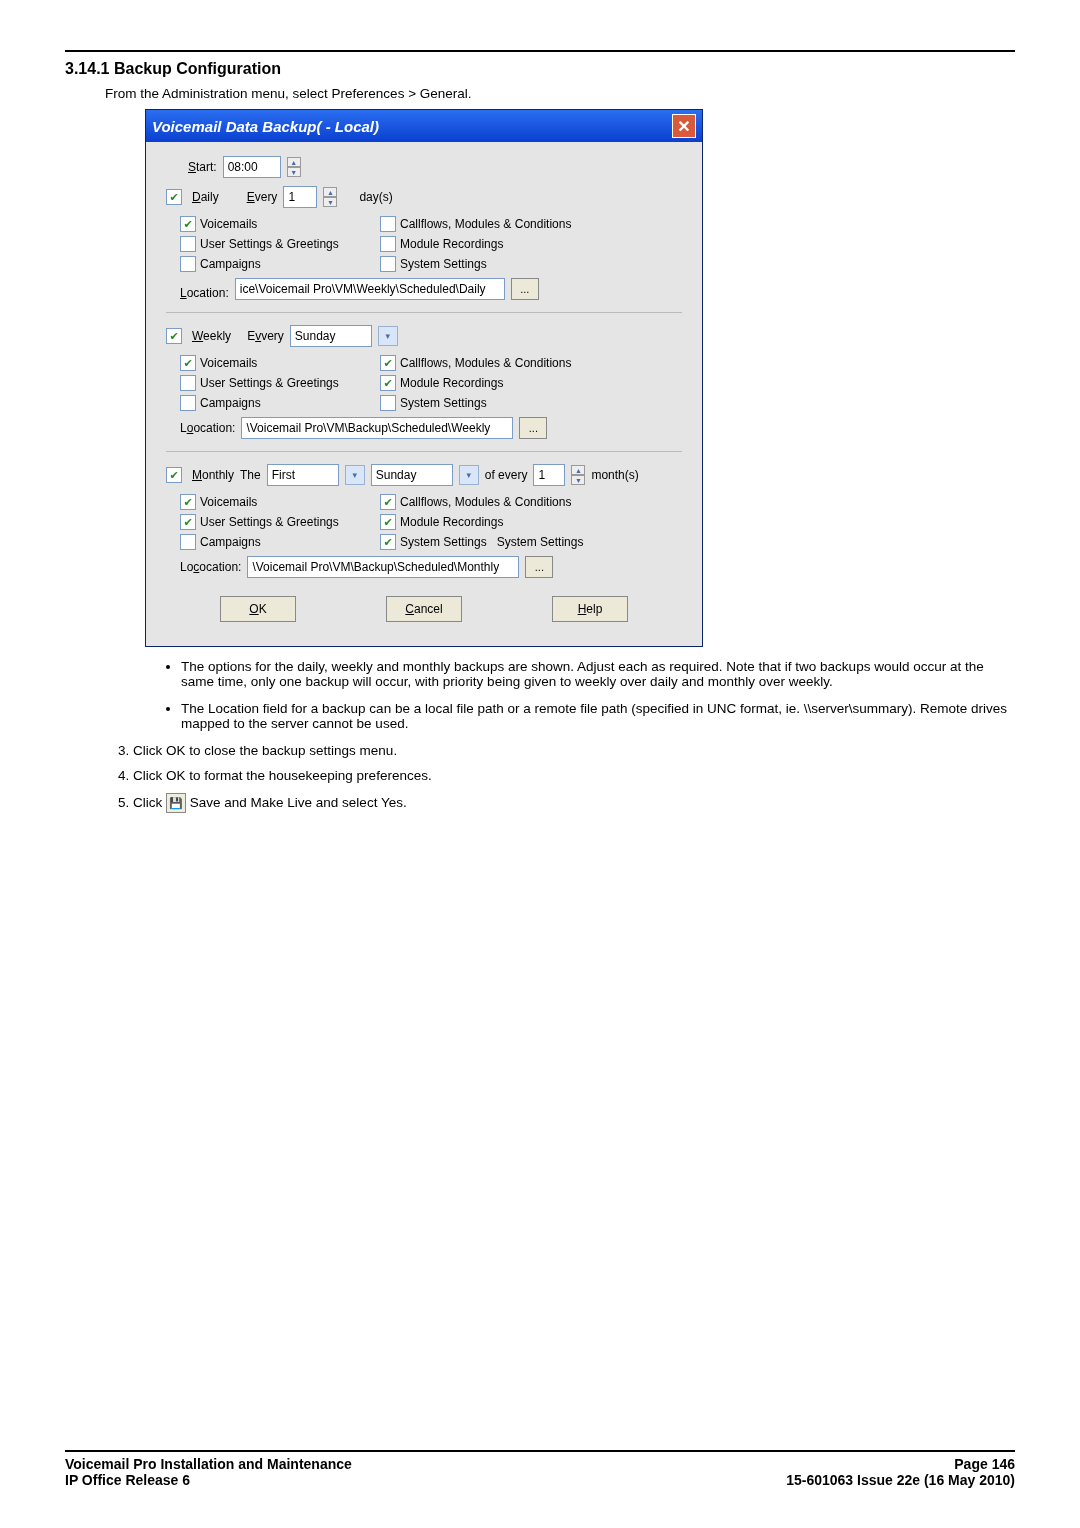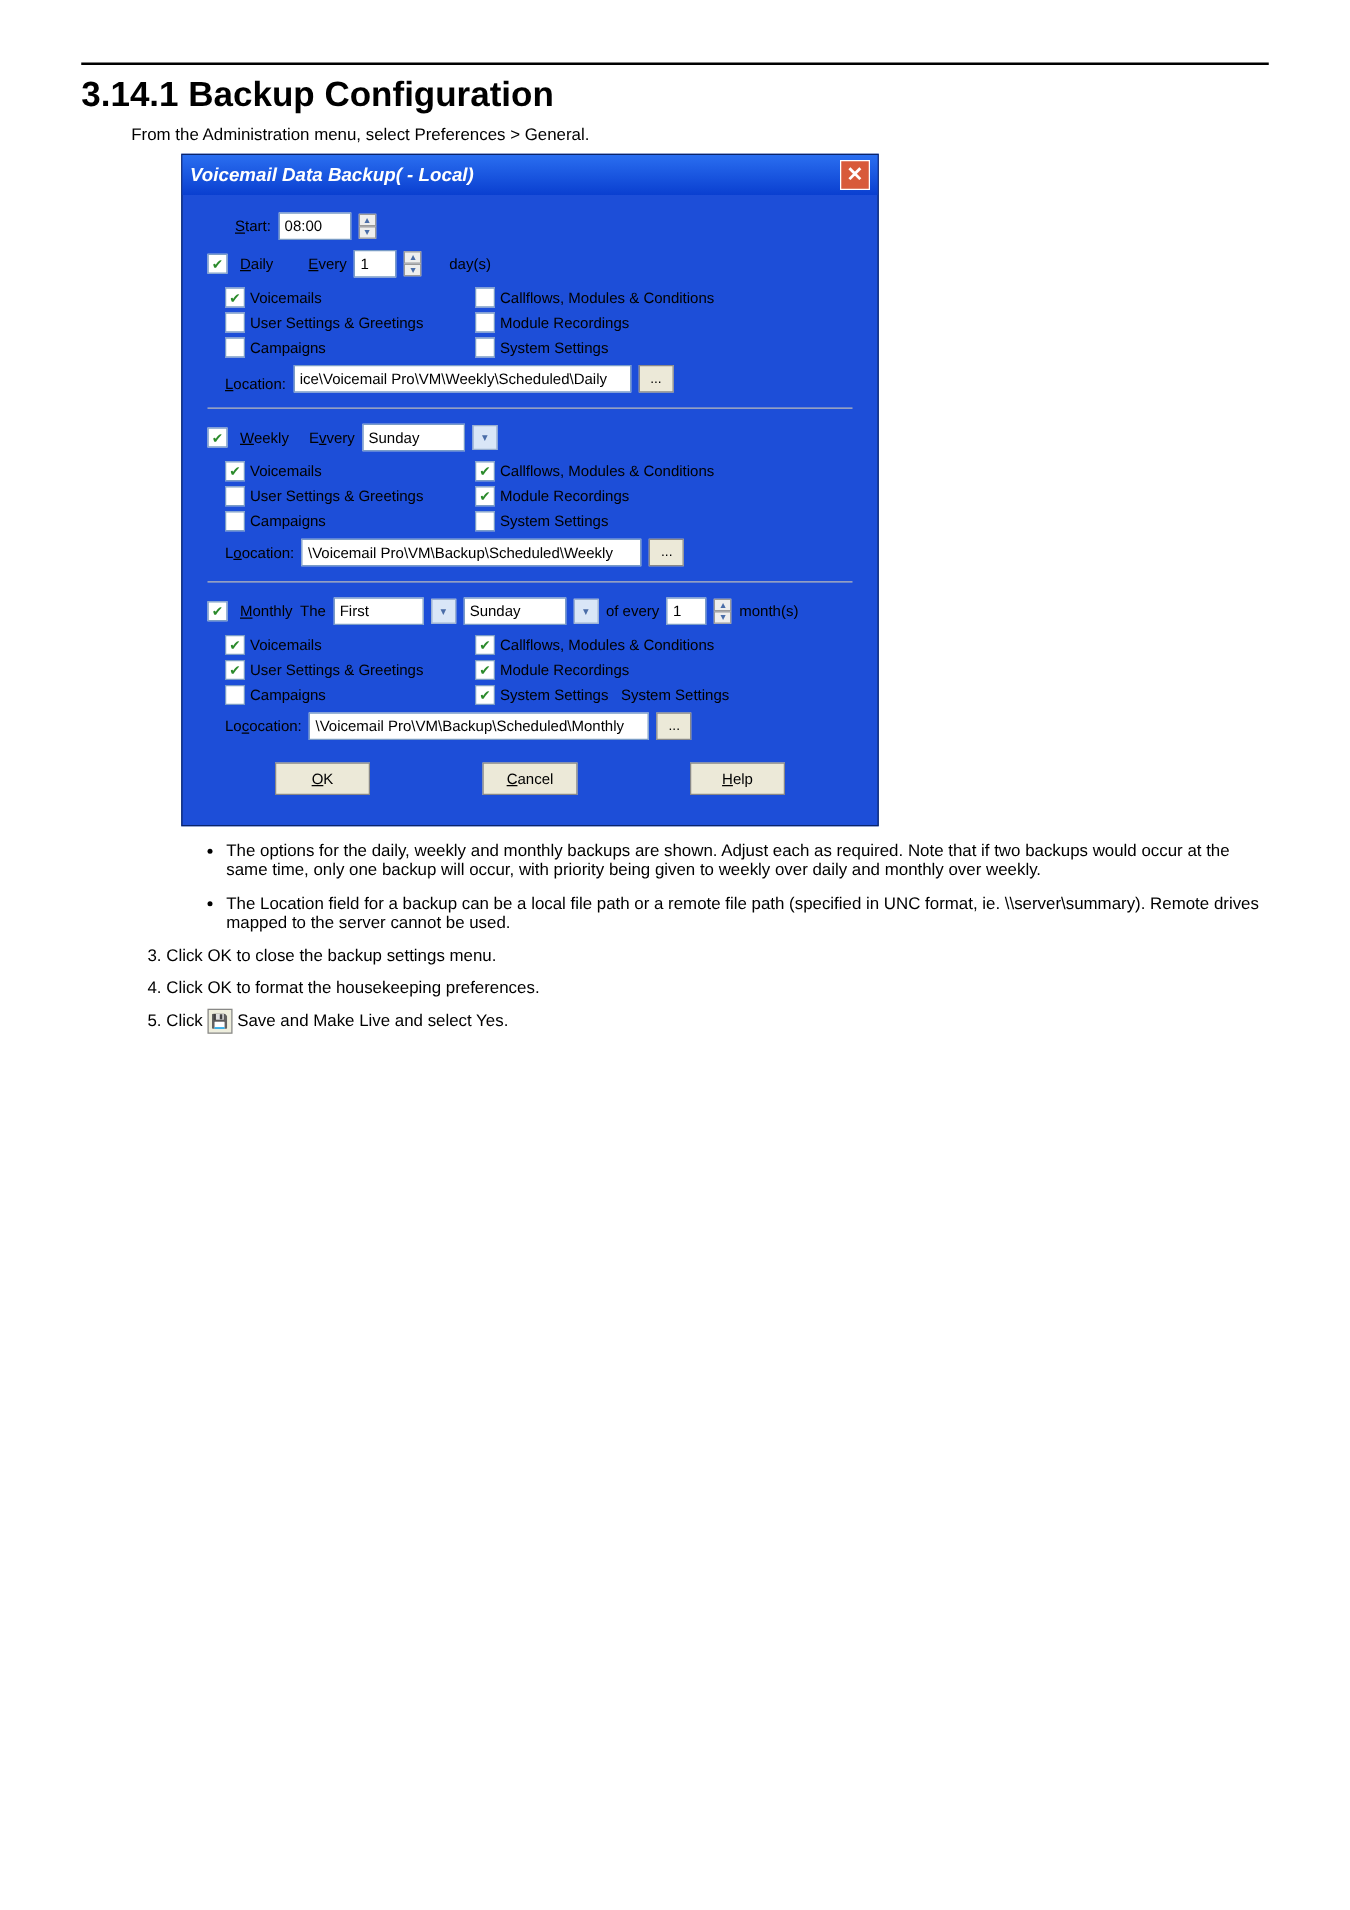--- a/index.html
+++ b/index.html
@@ -15,21 +15,21 @@
     min-height: 1528px;
     box-sizing: border-box;
     padding: 50px 65px 30px 65px;
     position: relative;
   }
   .hr {
     border-top: 2px solid #000;
     margin: 0 0 8px 0;
   }
   .section-heading {
-    font-size: 28px;
+    font-size: 16px;
     font-weight: bold;
     margin: 0 0 8px 0;
   }
   .body-text {
     font-size: 13.5px;
     margin: 0 0 8px 40px;
   }
   .ol {
     margin: 0 0 0 40px;
     padding: 0 0 0 28px;
@@ -41,21 +41,21 @@
     padding: 0 0 0 28px;
     font-size: 13.5px;
   }
   .ul li { margin-bottom: 12px; }
   .dialog-wrap {
     margin: 8px 0 12px 80px;
   }
   .dialog {
     width: 556px;
     border: 1px solid #0a246a;
-    background: #1d4ed8;
+    background: #e5e5e5;
     font-family: Tahoma, Arial, sans-serif;
     font-size: 12px;
   }
   .titlebar {
     background: linear-gradient(#2a6ef0, #0a3fd0);
     color: #fff;
     font-weight: bold;
     font-size: 15px;
     padding: 4px 6px;
     display: flex;
@@ -388,13 +388,24 @@
   <ol class="ol" start="3">
     <li>Click OK to close the backup settings menu.</li>
     <li>Click OK to format the housekeeping preferences.</li>
     <li>
       <span>Click </span>
       <span class="inline-icon">💾</span>
       <span> Save and Make Live and select Yes.</span>
     </li>
   </ol>
 
+  <div class="footer">
+    <div class="hr"></div>
+    <div class="footer-row">
+      <span>Voicemail Pro Installation and Maintenance</span>
+      <span>Page 146</span>
+    </div>
+    <div class="footer-row">
+      <span>IP Office Release 6</span>
+      <span>15-601063 Issue 22e (16 May 2010)</span>
+    </div>
+  </div>
 </div>
 
 </body></html>

